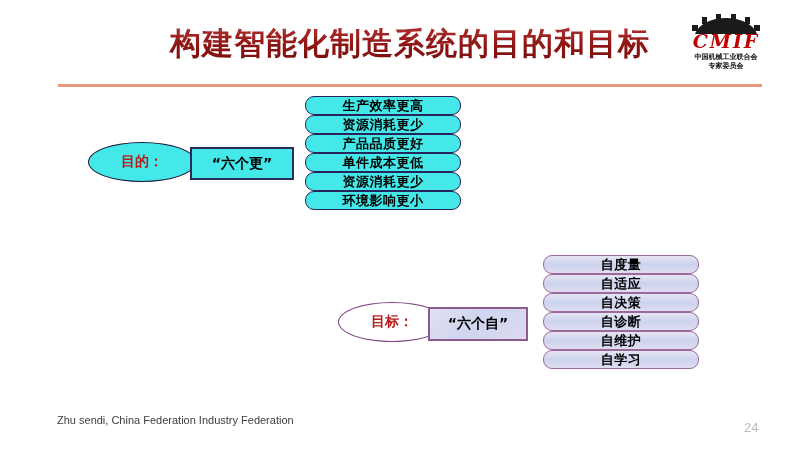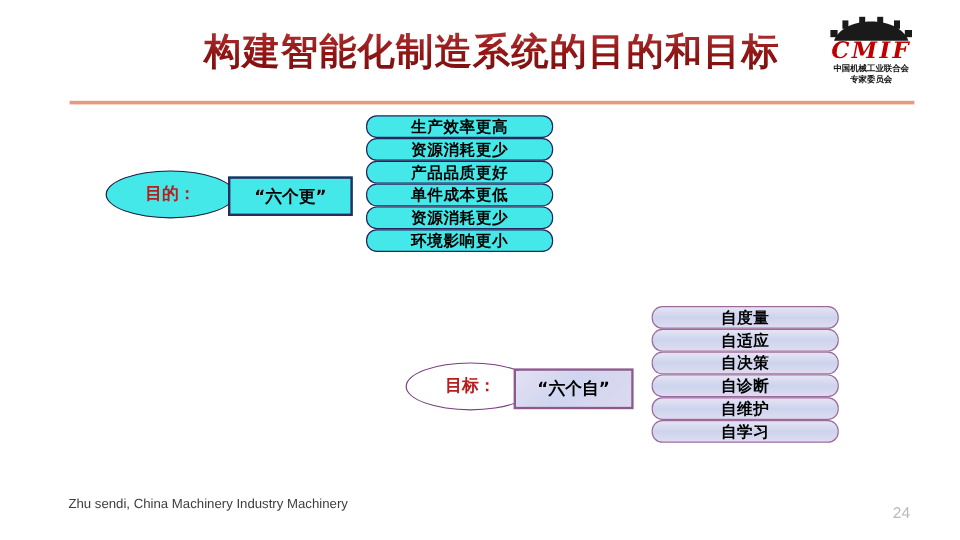--- a/index.html
+++ b/index.html
@@ -233,18 +233,18 @@
 
   <div class="item-stack stack-goal">
     <div class="item-pill lav">自度量</div>
     <div class="item-pill lav">自适应</div>
     <div class="item-pill lav">自决策</div>
     <div class="item-pill lav">自诊断</div>
     <div class="item-pill lav">自维护</div>
     <div class="item-pill lav">自学习</div>
   </div>
 
-  <div class="footer-credit">Zhu sendi, China Machinery Industry Machinery</div>
+  <div class="footer-credit">Zhu sendi, China Federation Industry Federation</div>
 
   <div class="page-number">24</div>
 
 
 </div>
 
 </body></html>

